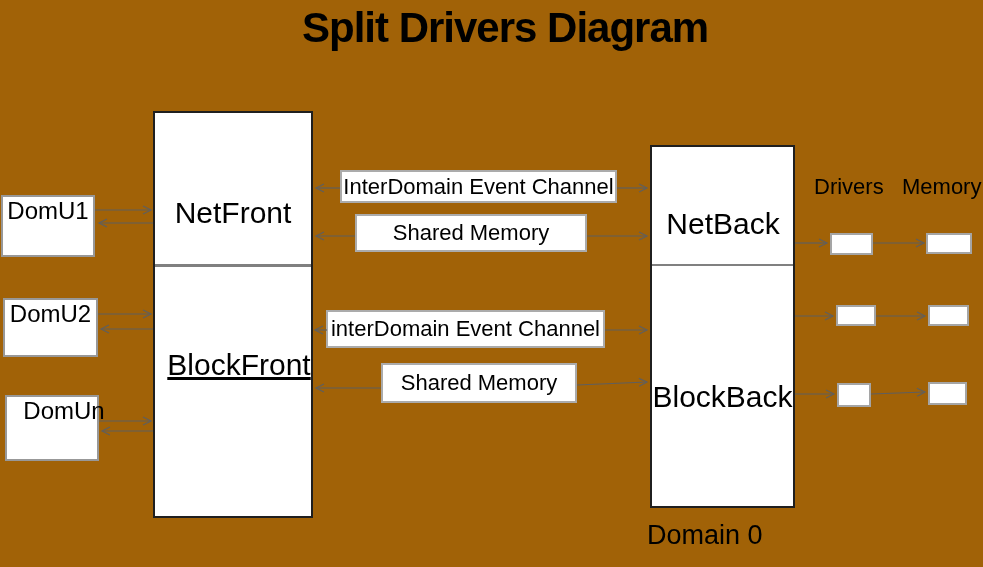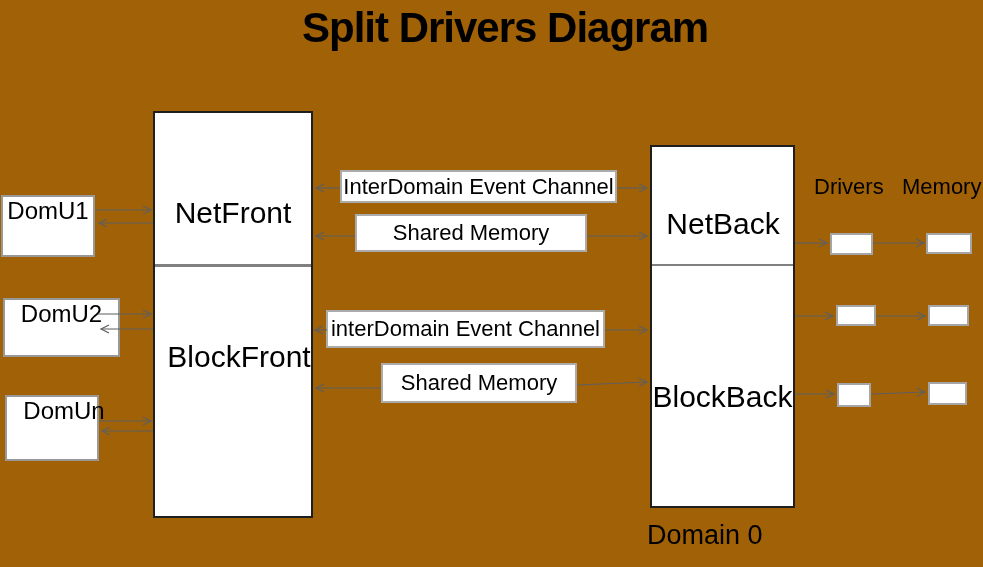--- a/index.html
+++ b/index.html
@@ -92,32 +92,32 @@
 </head>
 <body>
 
 <div class="stage">
 
   <div class="title">Split Drivers Diagram</div>
 
   <div class="greybox" style="left:1px; top:195px; width:94px; height:62px;">
     <span>DomU1</span>
   </div>
-  <div class="greybox" style="left:3px; top:298px; width:117px; height:59px;">
+  <div class="greybox" style="left:3px; top:298px; width:95px; height:59px;">
     <span>DomU2</span>
   </div>
   <div class="greybox" style="left:5px; top:395px; width:94px; height:66px;padding-left:24px;">
     <span>DomUn</span>
   </div>
 
   <div class="bigbox" style="left:153px; top:111px; width:160px; height:407px;">
     <div class="divider" style="top:151px; height:3px;"></div>
   </div>
   <div class="biglabel" style="left:153px; top:196px; width:160px;">NetFront</div>
-  <div class="biglabel" style="left:153px; top:340px; width:172px;">BlockFront</div>
+  <div class="biglabel" style="left:153px; top:348px; width:172px;text-decoration:underline;">BlockFront</div>
 
   <div class="bigbox" style="left:650px; top:145px; width:145px; height:363px;">
     <div class="divider" style="top:117px; height:2px;"></div>
   </div>
   <div class="biglabel" style="left:650px; top:207px; width:146px;">NetBack</div>
   <div class="biglabel" style="left:650px; top:380px; width:145px;">BlockBack</div>
 
   <div class="caption" style="left:647px; top:520px;">Domain 0</div>
 
   <div class="chanbox" style="left:340px; top:170px; width:277px; height:33px;">

